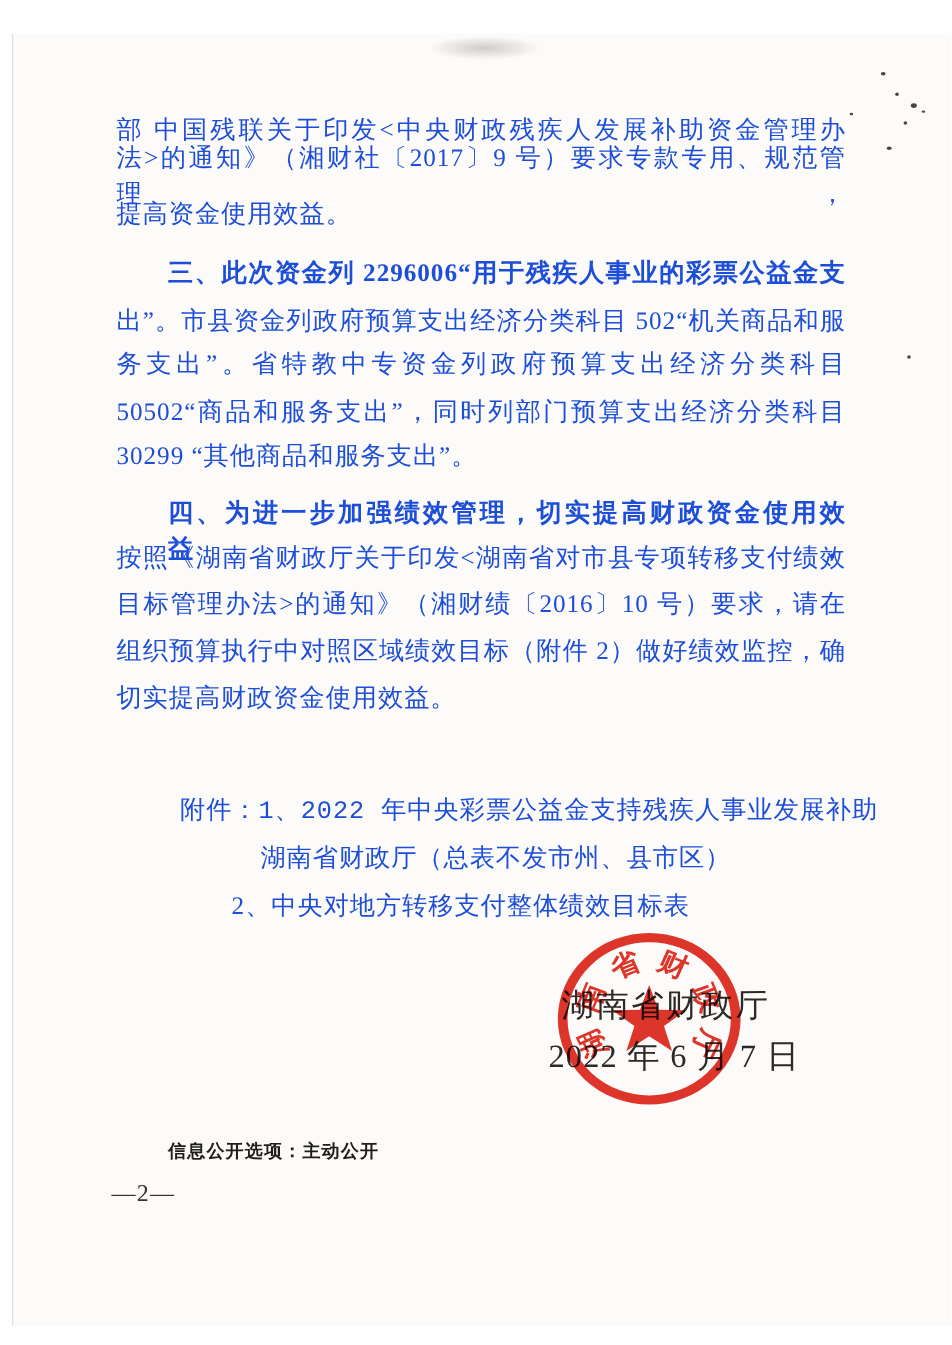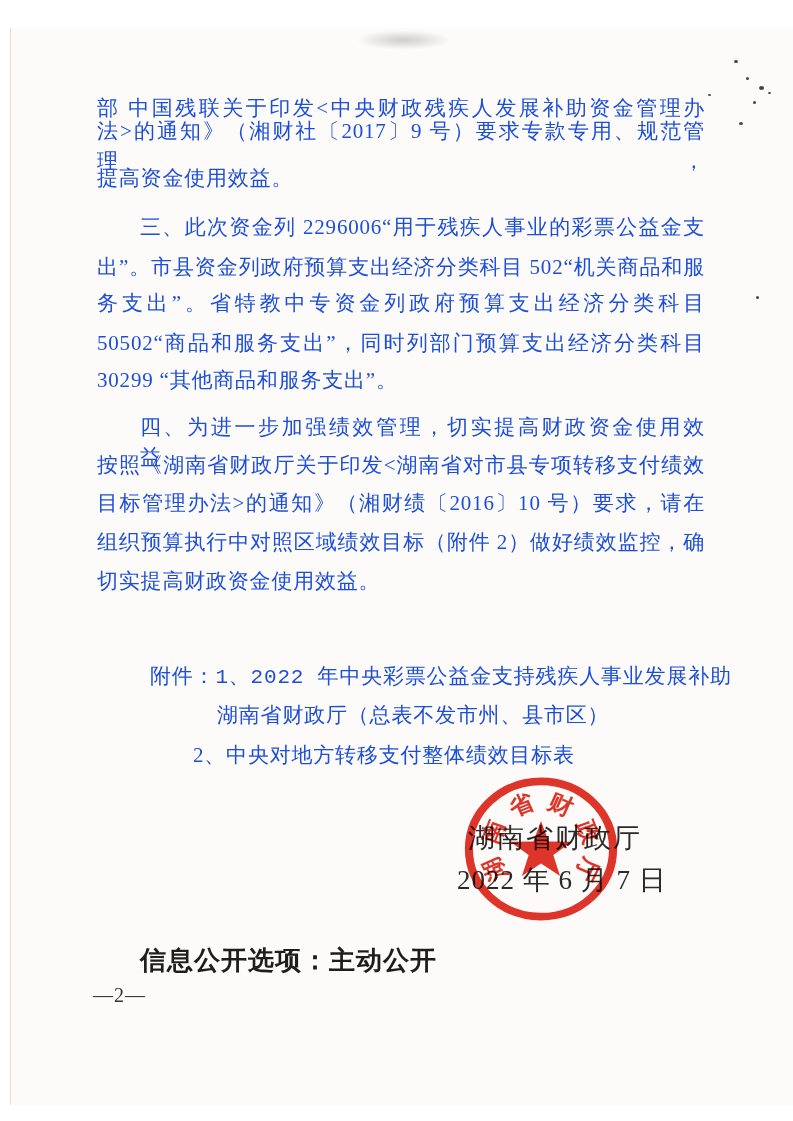--- a/index.html
+++ b/index.html
@@ -24,36 +24,36 @@
     font-size: 21px;
     line-height: 30px;
     color: #1d4ed8;
     letter-spacing: 0.8px;
     white-space: normal;
   }
   .just {
     text-align: justify;
     text-align-last: justify;
   }
-  .ind { padding-left: 43px; }
+  .ind { padding-left: 43px; font-weight: bold; }
   .free { width: auto; white-space: nowrap; }
   .sig {
     position: absolute;
     font-size: 27px;
     line-height: 30px;
     color: #2b2a28;
     letter-spacing: 2px;
     white-space: nowrap;
   }
   .footer-bold {
     position: absolute;
     left: 140px; top: 945px;
     font-family: "Liberation Sans", "DejaVu Sans", sans-serif;
     font-weight: 700;
-    font-size: 26px;
+    font-size: 15px;
     line-height: 30px;
     color: #1e1d1b;
     letter-spacing: 1px;
     white-space: nowrap;
   }
   .page-num {
     position: absolute;
     left: 93px; top: 980px;
     font-size: 20px;
     line-height: 30px;

